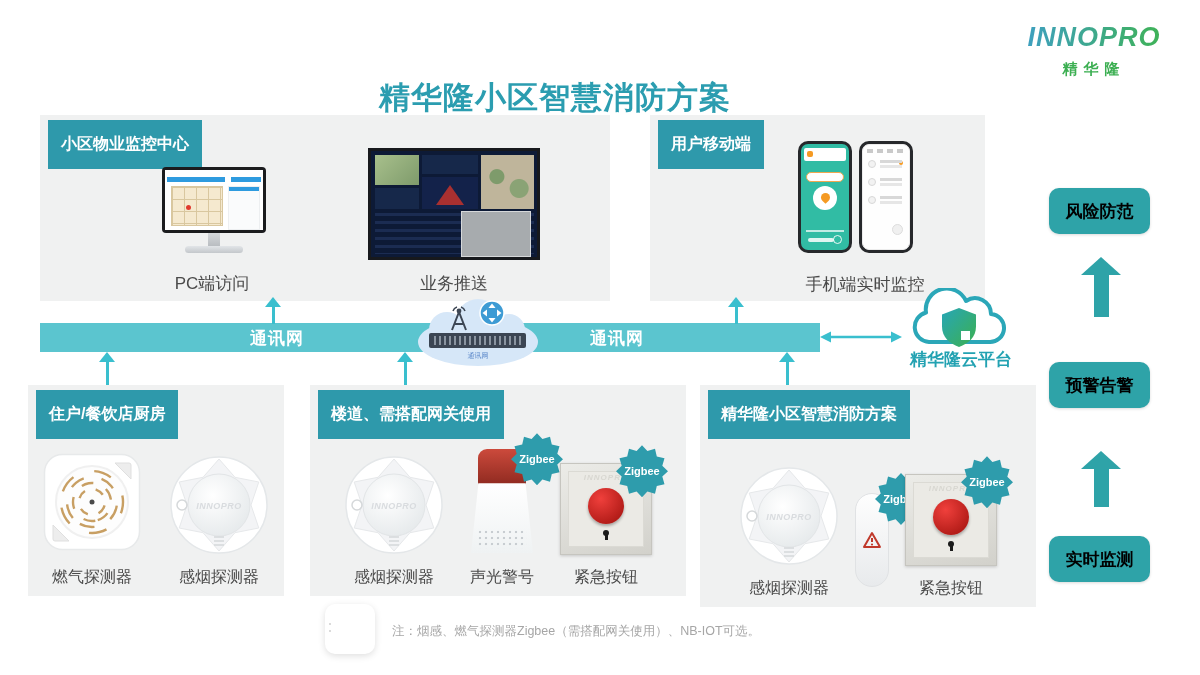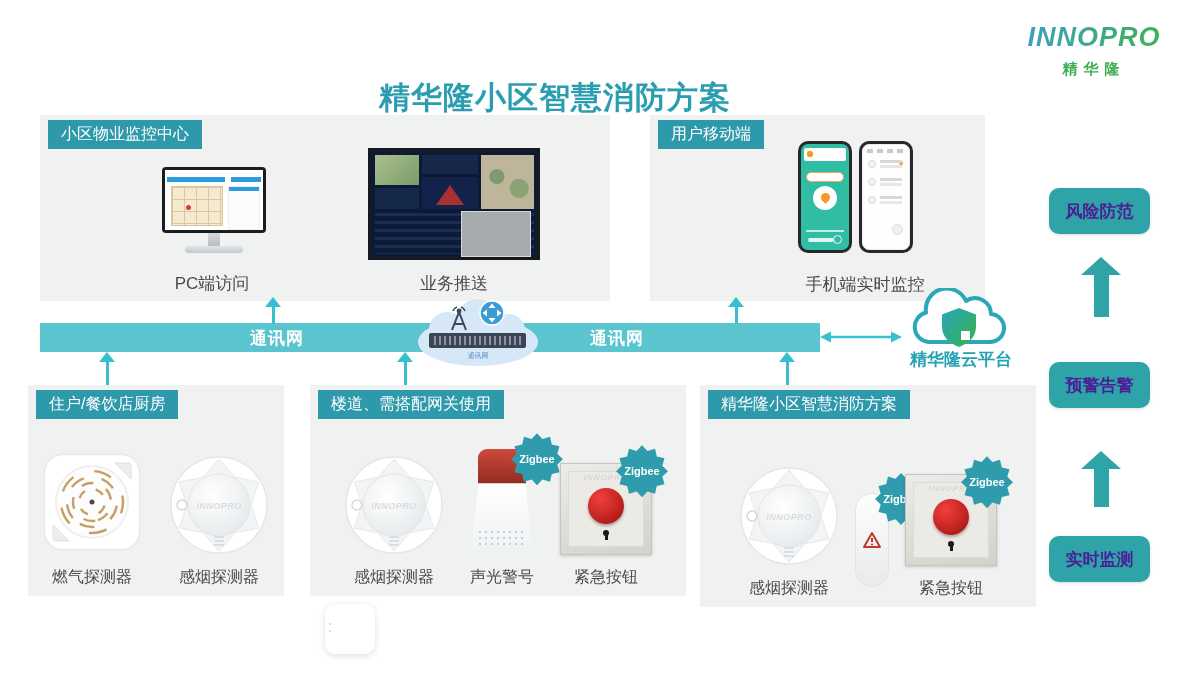--- a/index.html
+++ b/index.html
@@ -16,21 +16,21 @@
   .logo-sub{display:block;font-size:15px;font-weight:bold;color:#3CAF52;letter-spacing:6px;margin-top:7px;}
 
   
   .panel{position:absolute;background:#F0F1F1;}
   #panel-monitor{left:40px;top:115px;width:570px;height:186px;}
   #panel-mobile{left:650px;top:115px;width:335px;height:186px;}
   #zoneA{left:28px;top:385px;width:256px;height:211px;}
   #zoneB{left:310px;top:385px;width:376px;height:211px;}
   #zoneC{left:700px;top:385px;width:336px;height:222px;}
   .tag{position:absolute;left:8px;top:5px;background:#2E99AB;color:#fff;
-       font-size:16px;font-weight:normal;padding:4px 13px;white-space:nowrap;}
+       font-size:16px;font-weight:bold;padding:14px 13px;white-space:nowrap;}
 
   .caption{position:absolute;font-size:17px;color:#4A4A4A;text-align:center;}
 
   
   .bar{position:absolute;left:40px;top:323px;width:780px;height:29px;background:#5BC5CF;}
   .bar-label{position:absolute;top:4px;transform:translateX(-50%);color:#fff;
              font-size:17px;font-weight:bold;letter-spacing:1px;}
 
   
   .uarrow{position:absolute;width:16px;}
@@ -55,21 +55,21 @@
 
   
   #cloud-platform{position:absolute;left:896px;top:288px;width:130px;height:90px;text-align:center;}
   #cloud-label{position:absolute;left:0;right:0;top:60px;font-size:17px;font-weight:bold;color:#23A2B2;white-space:nowrap;}
 
   
   #darrow{position:absolute;left:820px;top:330px;}
 
   
   .pillar{position:absolute;left:1049px;width:101px;height:46px;border-radius:10px;background:#2EA3A8;
-          color:#4c1d95;font-size:17px;font-weight:bold;display:flex;align-items:center;justify-content:center;
+          color:#000000;font-size:17px;font-weight:bold;display:flex;align-items:center;justify-content:center;
           box-shadow:0 1px 3px rgba(0,0,0,.15);}
   #pillar1{top:188px;} #pillar2{top:362px;} #pillar3{top:536px;}
   .bigarrow{position:absolute;left:1081px;width:40px;}
   .bigarrow::before{content:"";display:block;margin:0 auto;width:0;height:0;
                     border-left:20px solid transparent;border-right:20px solid transparent;
                     border-bottom:18px solid #2EA3A8;}
   .bigarrow::after{content:"";display:block;margin:0 auto;width:15px;height:calc(100% - 18px);background:#2EA3A8;}
   #big1{top:257px;height:60px;} #big2{top:451px;height:56px;}
 
   
@@ -444,14 +444,15 @@
     </div>
   </div>
 
   <div class="pillar" id="pillar1">风险防范</div>
   <div class="bigarrow" id="big1"></div>
   <div class="pillar" id="pillar2">预警告警</div>
   <div class="bigarrow" id="big2"></div>
   <div class="pillar" id="pillar3">实时监测</div>
 
   <div id="note-icon"></div>
+  <div id="note-text">注：烟感、燃气探测器Zigbee（需搭配网关使用）、NB-IOT可选。</div>
 
 </div>
 
 </body></html>

